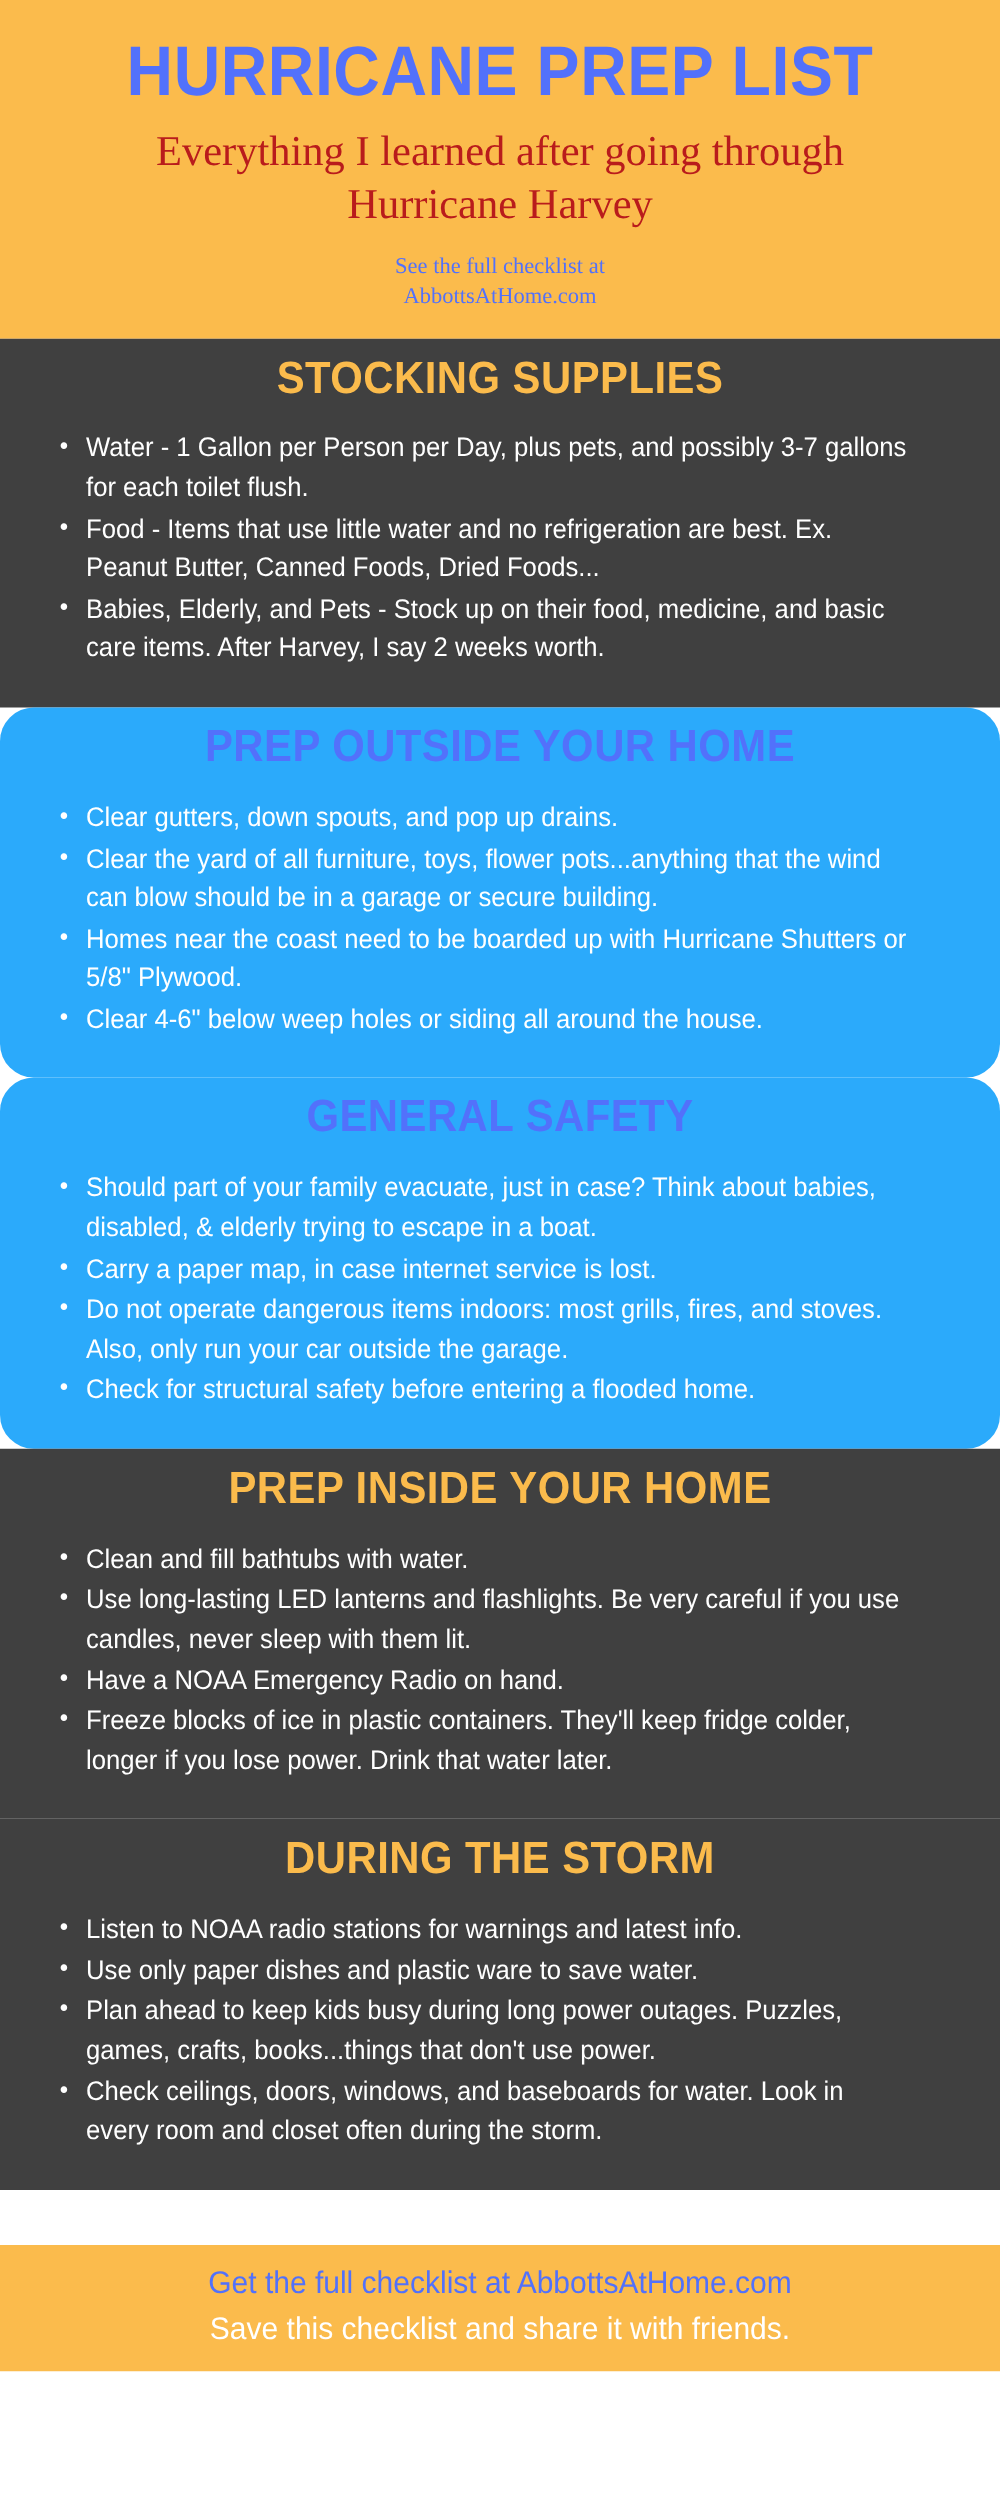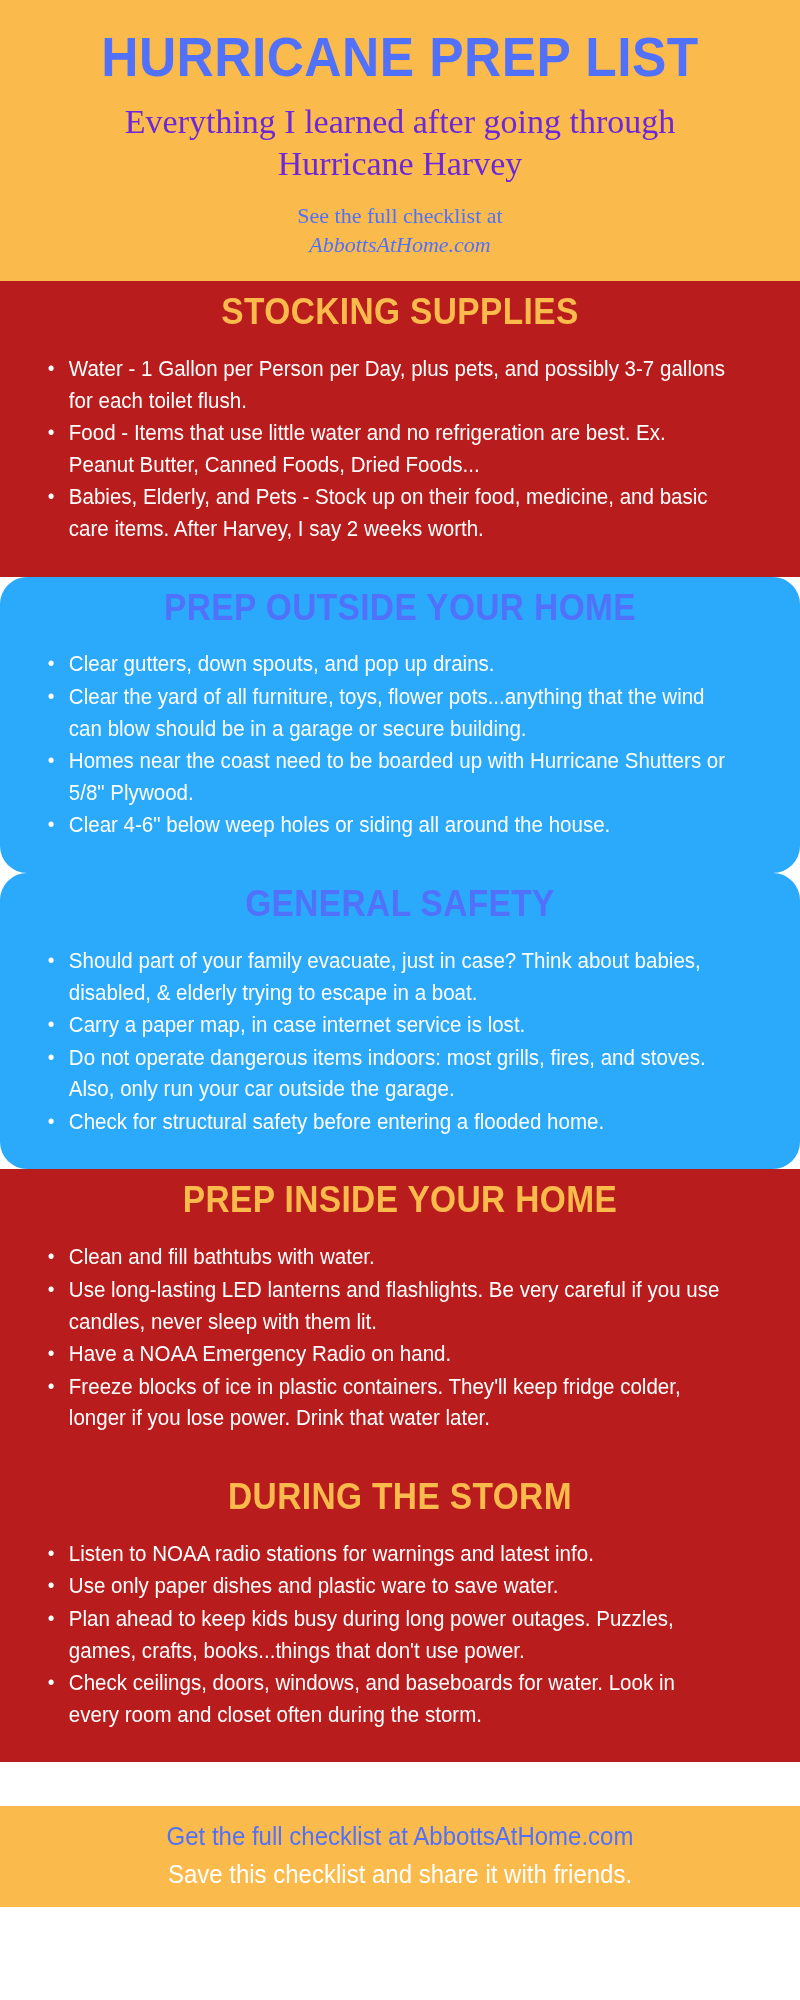--- a/index.html
+++ b/index.html
@@ -36,44 +36,44 @@
     font-weight: bold;
     font-size: 56px;
     letter-spacing: 0.5px;
     line-height: 1.05;
     margin: 0 0 14px 0;
     transform: scaleX(0.92);
     transform-origin: center;
     text-transform: uppercase;
   }
   .header-subtitle {
-    color: #6d28d9;
+    color: #b91c1c;
     font-family: "Liberation Serif", serif;
     font-size: 34px;
     line-height: 1.24;
     margin: 0 38px 16px 38px;
   }
   .header-link {
     color: #5271fb;
     font-family: "Liberation Serif", serif;
-    font-size: 22px;
+    font-size: 18px;
     line-height: 1.32;
     margin: 0;
   }
-  .header-link .l2 { display: block; font-style: italic; }
+  .header-link .l2 { display: block; }
 
   
   .section {
     box-sizing: border-box;
     padding: 12px 22px 14px 22px;
     flex: 1 1 auto;
     display: flex;
     flex-direction: column;
   }
-  .section.indigo { background: #b91c1c; }
+  .section.indigo { background: #404040; }
   .section.sky    { background: #2baafb; border-radius: 27px; }
 
   .section-heading {
     text-align: center;
     font-family: "Liberation Sans", sans-serif;
     font-weight: bold;
     font-size: 36px;
     line-height: 1.08;
     letter-spacing: 0.4px;
     margin: 0 0 6px 0;

